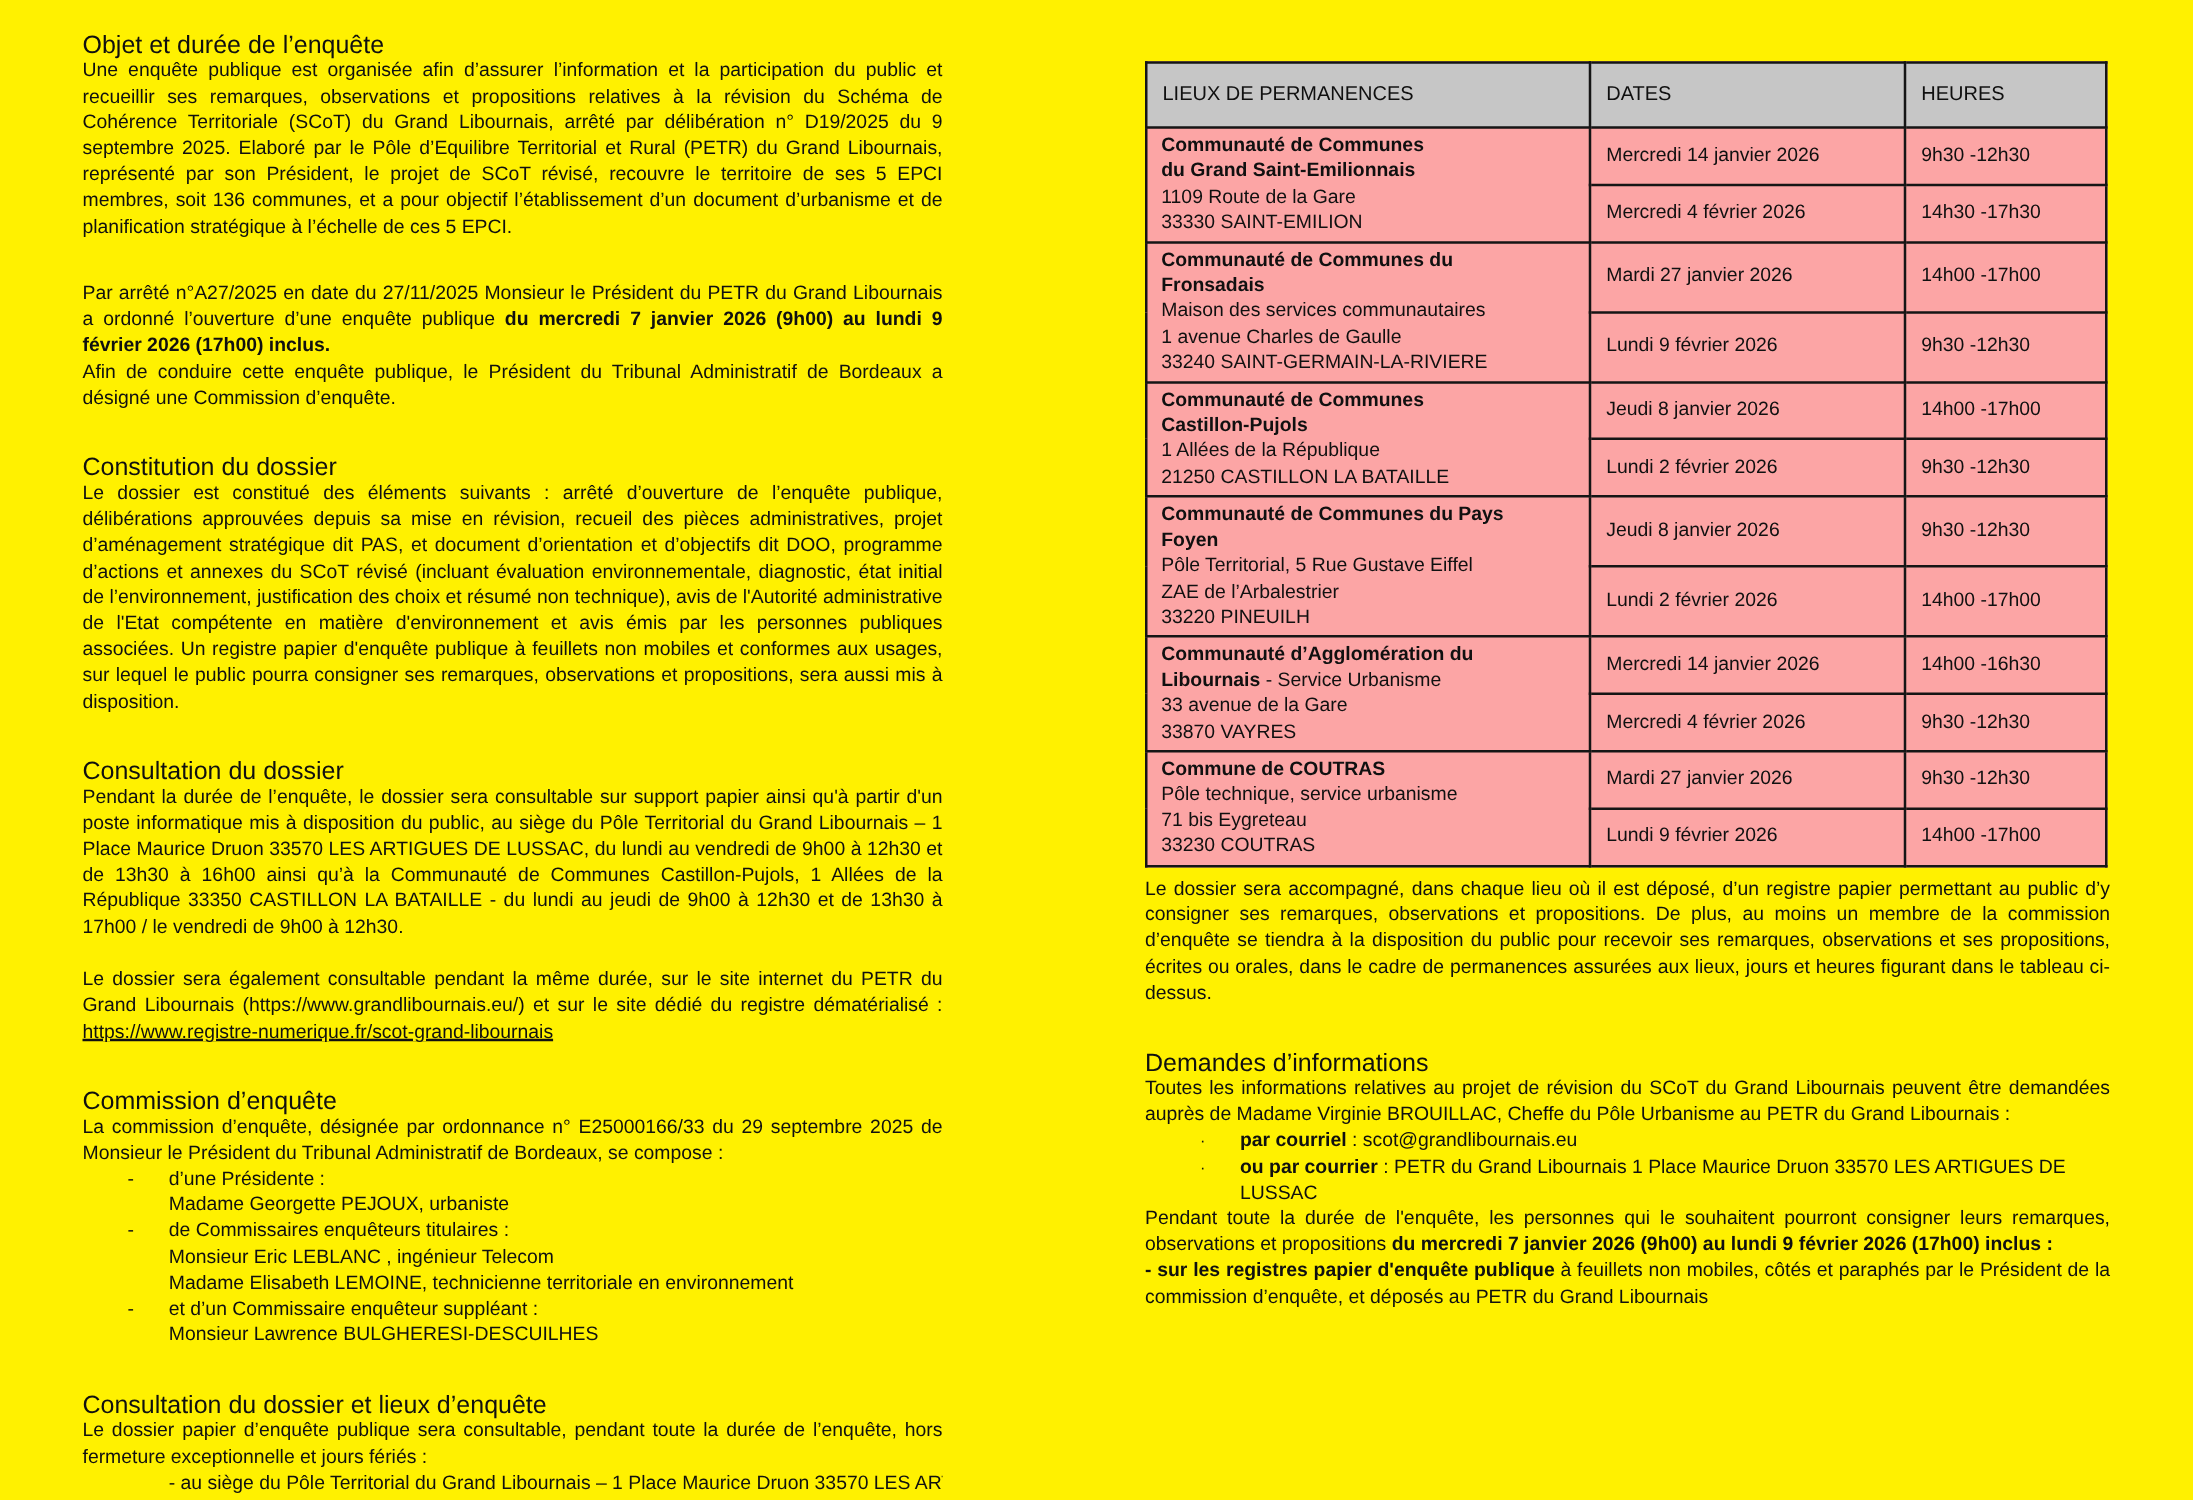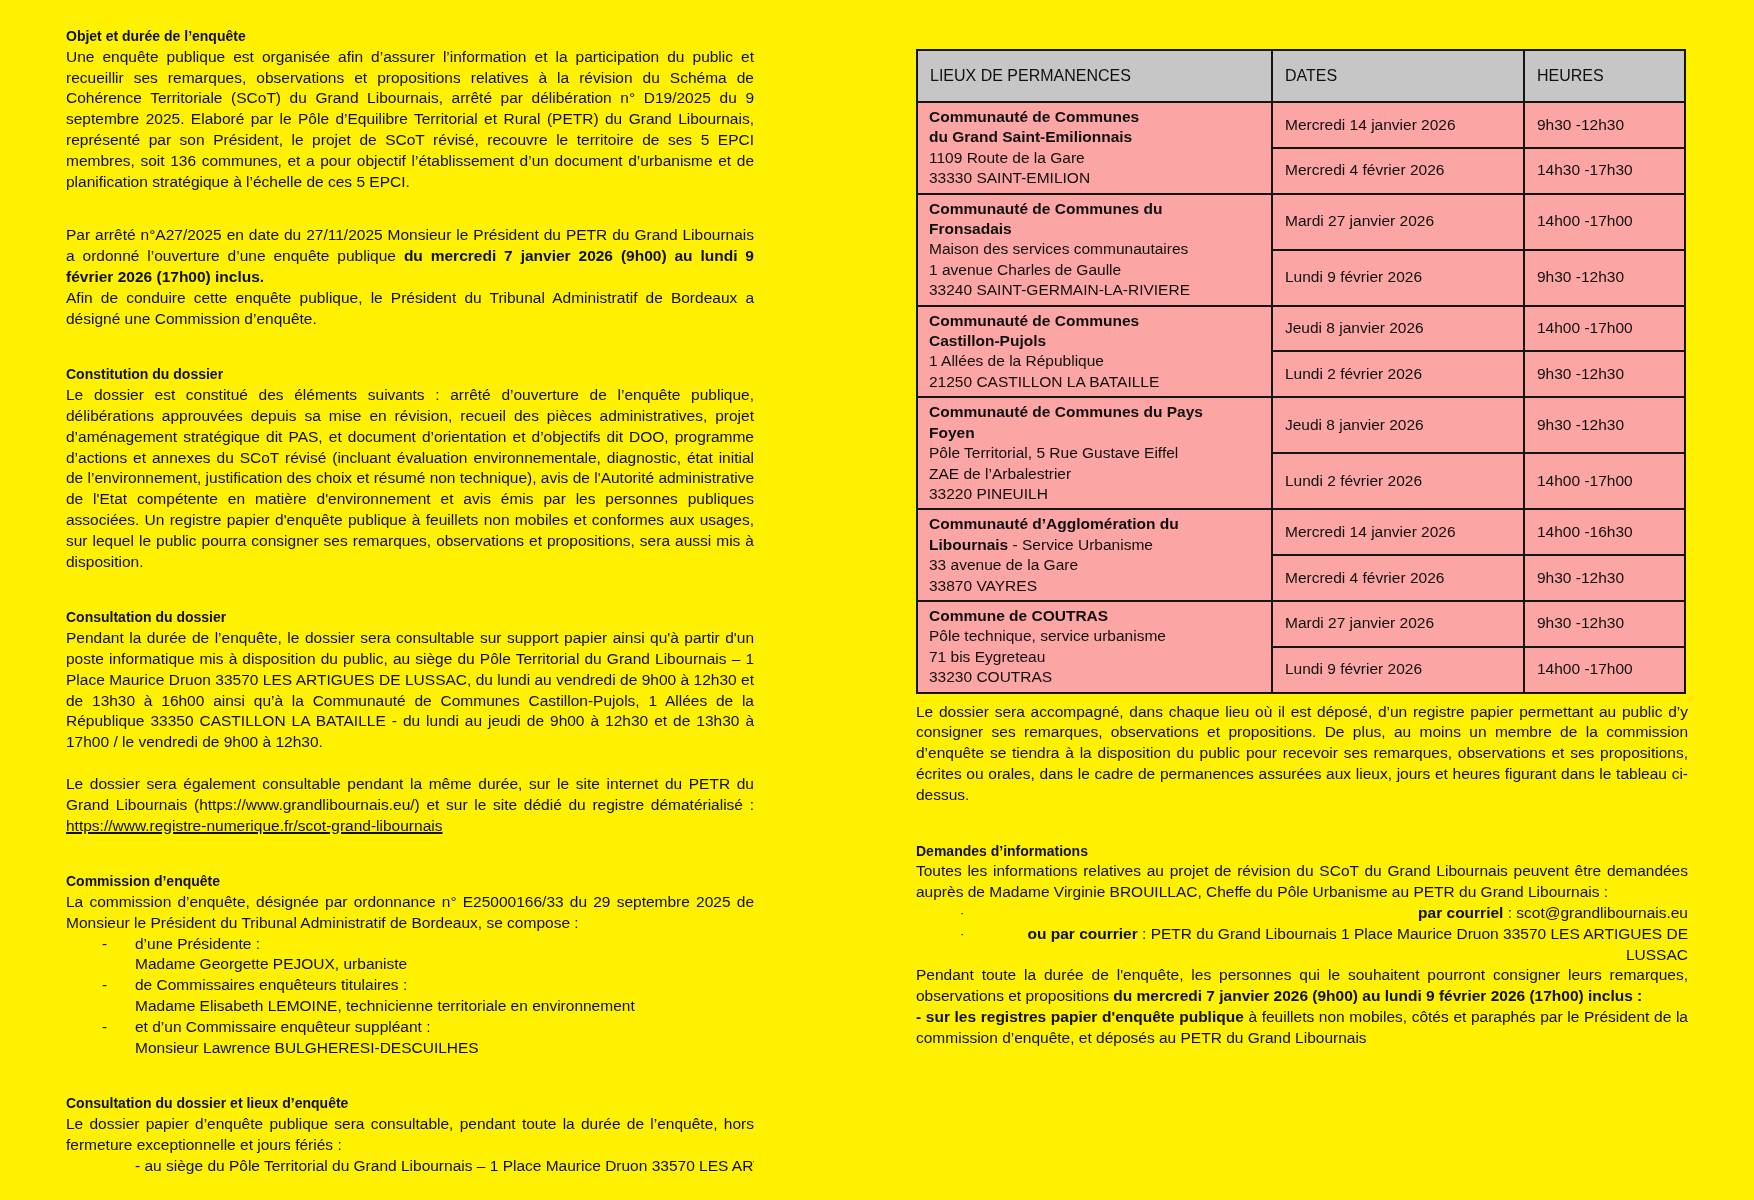--- a/index.html
+++ b/index.html
@@ -7,36 +7,36 @@
     width:1754px;height:1200px;overflow:hidden;
     background:#FFF100;
     font-family:"Liberation Sans", sans-serif;
     color:#101010;
   }
   .page{position:relative;width:1754px;height:1200px;background:#FFF100;
     font-size:15.5px;line-height:20.8px;}
   .col{position:absolute;top:26px;}
   .col-left{left:66px;width:688px;}
   .col-right{left:916px;width:772px;}
-  .h{font-weight:bold;font-size:14px;margin:35px 0 0 0;}
+  .h{font-weight:normal;font-size:20px;margin:35px 0 0 0;}
   .h.first{margin-top:0;}
   .para{margin:0;text-align:justify;}
   .mt{margin-top:21px;}
   .mt2{margin-top:33px;}
   .bb{font-weight:bold;}
   .u{text-decoration:underline;text-decoration-thickness:1.5px;}
   
   .li{display:flex;padding-left:36px;}
   .mk{flex:0 0 33px;}
   .lt{flex:1;}
   .person{padding-left:69px;}
   
   .bli{display:flex;padding-left:44px;}
   .bmk{flex:0 0 32px;font-size:13px;}
-  .btext{flex:1;text-align:right;}
+  .btext{flex:1;}
   
   table{border-collapse:collapse;width:768px;margin-top:23px;table-layout:fixed;background:#fca5a5;}
   th,td{border:2.5px solid #151515;}
   th{background:#C6C6C6;text-align:left;font-weight:normal;font-size:16px;height:50px;
      padding:0 12px;vertical-align:middle;}
   .loc-cell{padding:4px 11px;vertical-align:middle;line-height:20.4px;}
   .loc-cell .b{font-weight:bold;}
   .date-cell,.hours-cell{padding:0 12px;height:41px;vertical-align:middle;}
   .clip-line{white-space:nowrap;overflow:hidden;}
 </style>
@@ -64,20 +64,21 @@
     <div>
       <div class="li">
         <span class="mk">-</span>
         <span class="lt">d’une Présidente :</span>
       </div>
       <div class="person">Madame Georgette PEJOUX, urbaniste</div>
       <div class="li">
         <span class="mk">-</span>
         <span class="lt">de Commissaires enquêteurs titulaires :</span>
       </div>
+      <div class="person">Monsieur Eric LEBLANC , ingénieur Telecom</div>
       <div class="person">Madame Elisabeth LEMOINE, technicienne territoriale en environnement</div>
       <div class="li">
         <span class="mk">-</span>
         <span class="lt">et d’un Commissaire enquêteur suppléant :</span>
       </div>
       <div class="person">Monsieur Lawrence BULGHERESI-DESCUILHES</div>
     </div>
 
     <div class="h">Consultation du dossier et lieux d’enquête</div>
     <p class="para">Le dossier papier d’enquête publique sera consultable, pendant toute la durée de l’enquête, hors fermeture exceptionnelle et jours fériés :</p>

